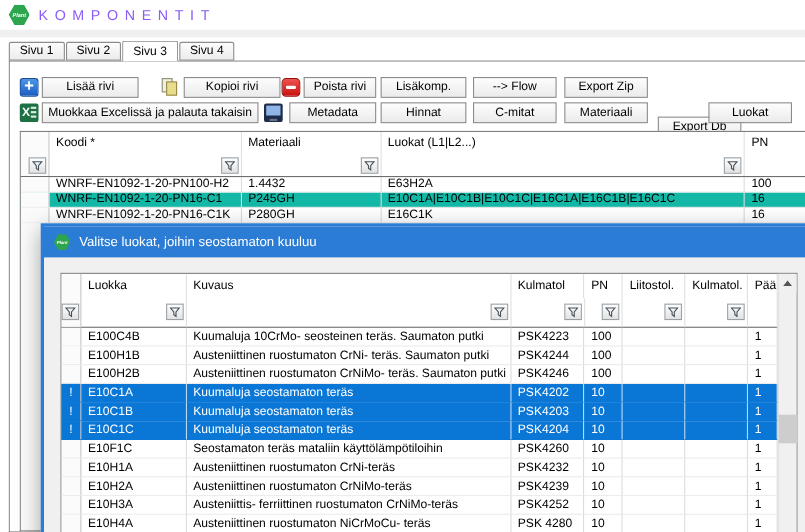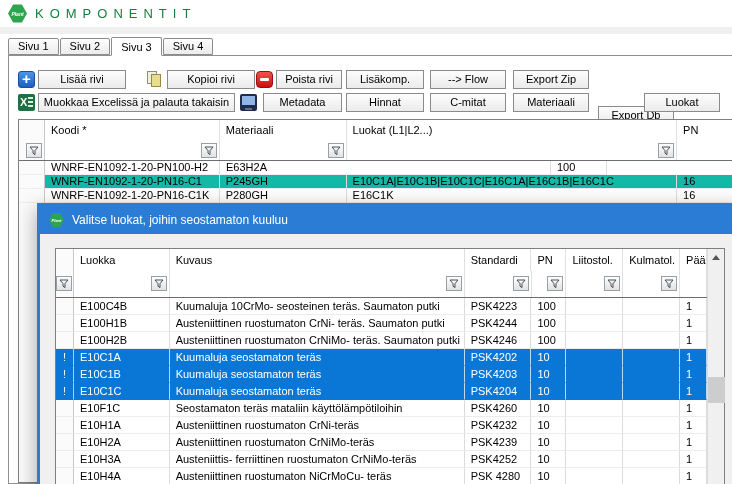--- a/index.html
+++ b/index.html
@@ -6,21 +6,21 @@
   html,body { width:732px; height:484px; overflow:hidden; }
   body { font-family:"Liberation Sans", sans-serif; background:#fff; color:#000; }
   .screen { position:relative; width:732px; height:484px; background:#fff; overflow:hidden; }
 
   
   .app-header { position:absolute; left:8px; top:4px; display:flex; align-items:center; gap:8px; }
   .logo { width:19px; height:19px; background:#2da44e; color:#fff;
           clip-path:polygon(27% 2%,73% 2%,100% 50%,73% 98%,27% 98%,0% 50%);
           display:flex; align-items:center; justify-content:center;
           font-size:5px; font-style:italic; font-weight:bold; }
-  .app-title { font-size:13px; letter-spacing:6px; color:#15803d; }
+  .app-title { font-size:13px; letter-spacing:6px; color:#8b5cf6; }
   .form-strip { position:absolute; left:0; top:27px; width:732px; height:7px; background:#f0f0f0; }
 
   
   .tabstrip { position:absolute; left:8px; top:37px; display:flex; align-items:center; z-index:3; }
   .tab { height:17px; line-height:15px; padding:0 9px; font-size:11px;
          background:linear-gradient(#fdfdfd,#ececec); border:1px solid #8c8c8c; border-radius:2px 2px 0 0;
          margin-right:1px; cursor:default; }
   .tab.active { height:19px; line-height:18px; background:#fff; border-bottom:1px solid #fff; z-index:4; }
 
   
@@ -181,20 +181,21 @@
               <svg width="10" height="10" viewBox="0 0 10 10">
                 <path d="M1 1h8L6 4.6V8.6L4 7.2V4.6Z" fill="none" stroke="#44505a"></path>
               </svg>
             </span>
           </div>
         <div class="fcell mg-c4"></div>
       </div>
       <div class="mg-row">
         <div class="cell mg-c0 mg-ind"></div>
         <div class="cell mg-c1">WNRF-EN1092-1-20-PN100-H2</div>
+        <div class="cell mg-c2">1.4432</div>
         <div class="cell mg-c3">E63H2A</div>
         <div class="cell mg-c4">100</div>
       </div>
       <div class="mg-row alt">
         <div class="cell mg-c0 mg-ind"></div>
         <div class="cell mg-c1">WNRF-EN1092-1-20-PN16-C1</div>
         <div class="cell mg-c2">P245GH</div>
         <div class="cell mg-c3">E10C1A|E10C1B|E10C1C|E16C1A|E16C1B|E16C1C</div>
         <div class="cell mg-c4">16</div>
       </div>
@@ -214,21 +215,21 @@
       <div class="logo">Plant</div>
       <span>Valitse luokat, joihin seostamaton kuuluu</span>
     </div>
 
     <div class="dlg-grid">
       <div class="dg-inner">
         <div class="dg-head">
           <div class="cell dg-c0 dg-ind"></div>
           <div class="cell dg-c1">Luokka</div>
           <div class="cell dg-c2">Kuvaus</div>
-          <div class="cell dg-c3">Standardi</div>
+          <div class="cell dg-c3">Kulmatol</div>
           <div class="cell dg-c4">PN</div>
           <div class="cell dg-c5">Liitostol.</div>
           <div class="cell dg-c6">Kulmatol.</div>
           <div class="cell dg-c7">Pääi</div>
         </div>
         <div class="dg-filter">
           <div class="fcell dg-c0 dg-ind">
               <span class="fbtn" style="right:1px">
                 <svg width="10" height="10" viewBox="0 0 10 10">
                   <path d="M1 1h8L6 4.6V8.6L4 7.2V4.6Z" fill="none" stroke="#44505a"></path>

